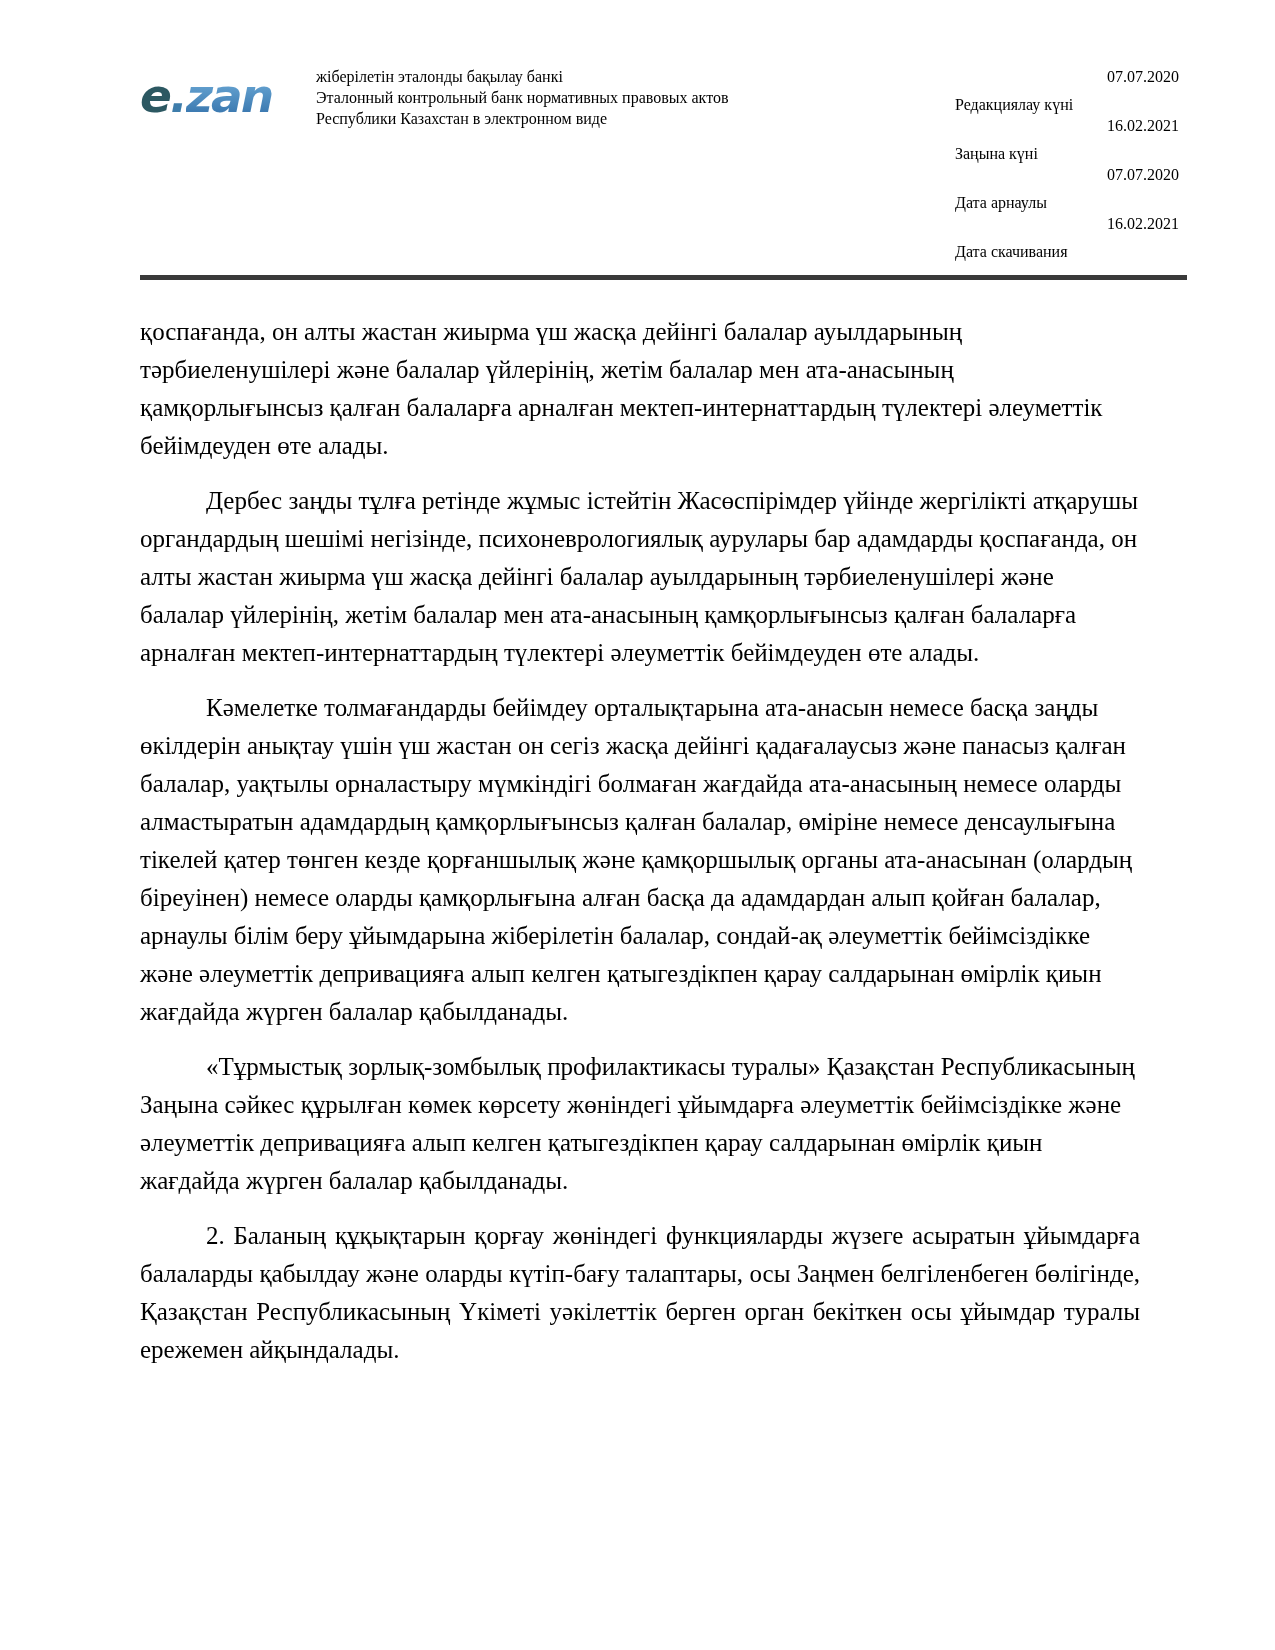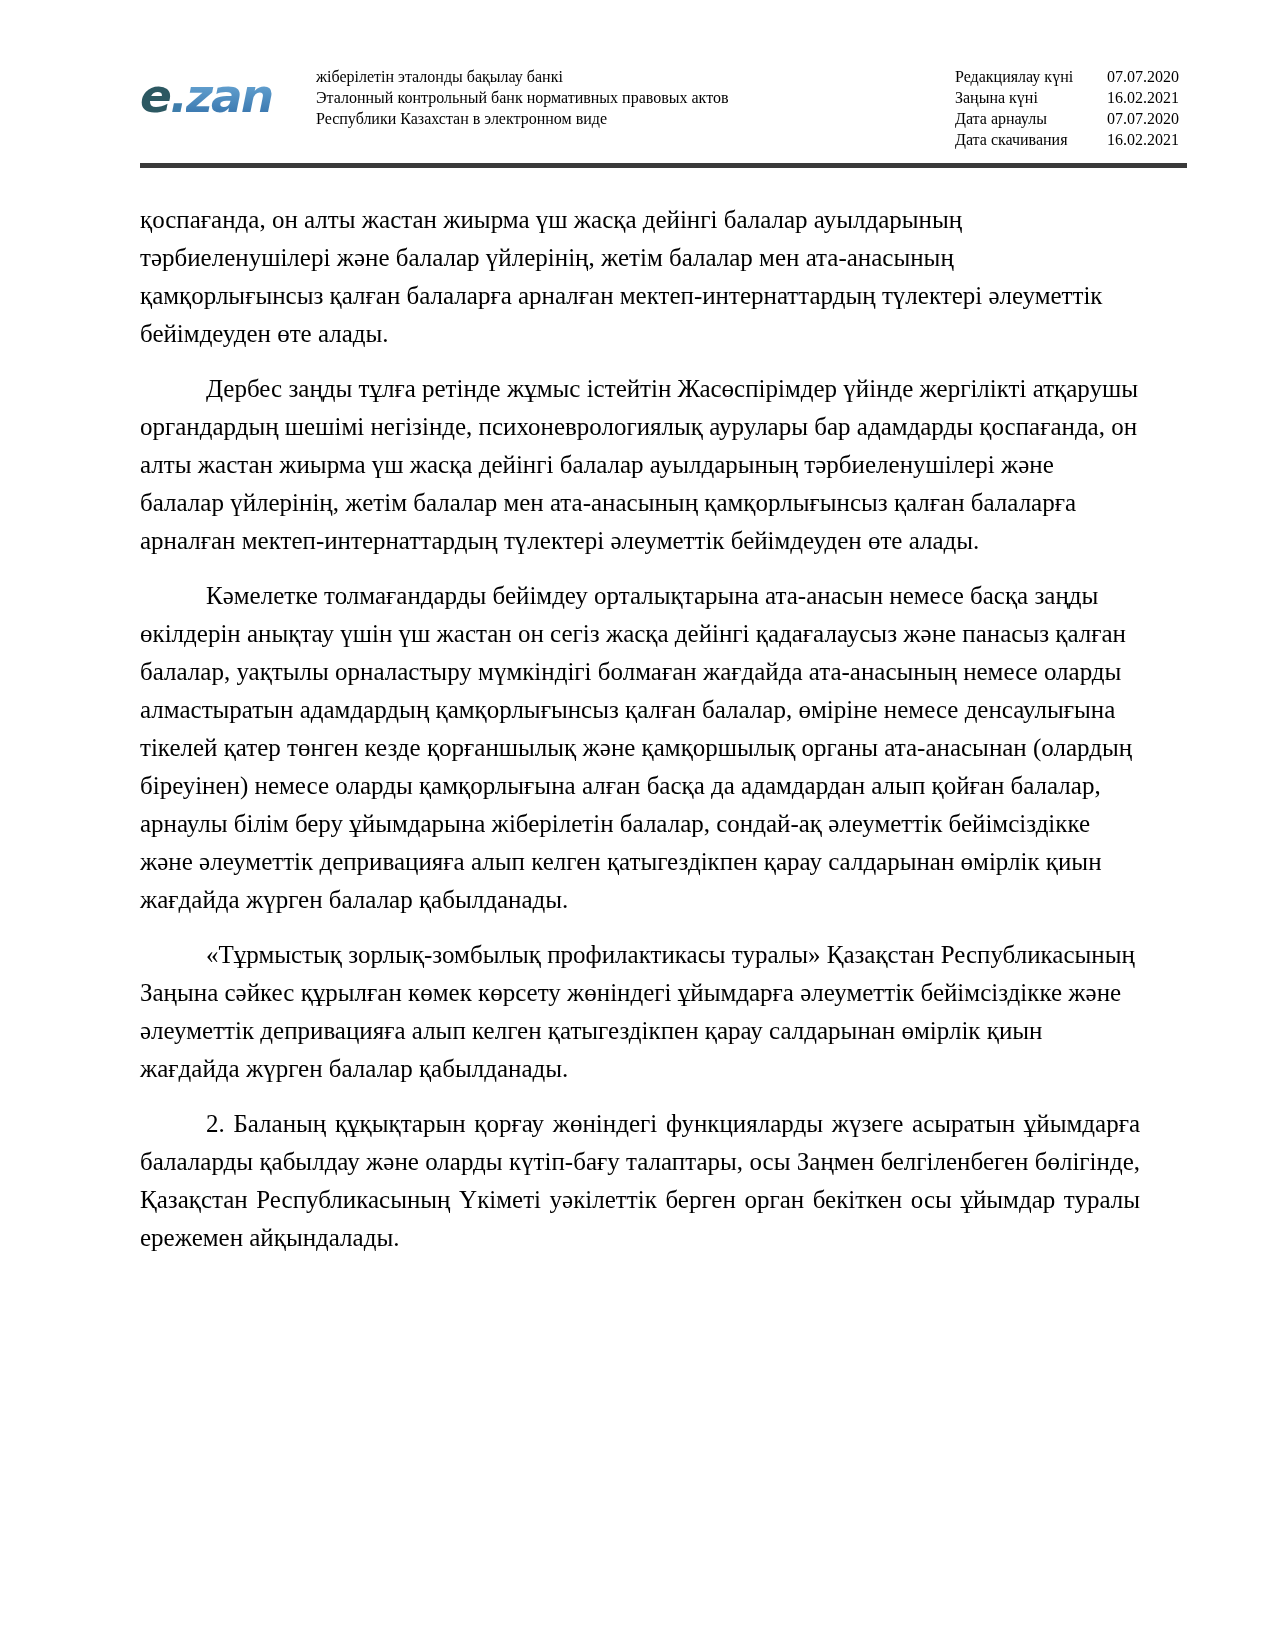--- a/index.html
+++ b/index.html
@@ -49,21 +49,21 @@
     padding-top: 4px;
   }
   .hdr-meta {
     margin-left: auto;
     width: 232px;
     font-size: 16px;
     line-height: 21px;
     padding-top: 4px;
   }
   .meta-row { display: flex; }
-  .meta-label { width: 152px; flex: 0 0 152px; }
+  .meta-label { width: 152px; flex: 0 0 152px; margin-top: 28px; }
   .meta-value { flex: 1; }
   .rule {
     margin-top: 13px;
     height: 5px;
     background: #3a3a3a;
   }
   
   .doc-body {
     margin-top: 33px;
     width: 1000px;

